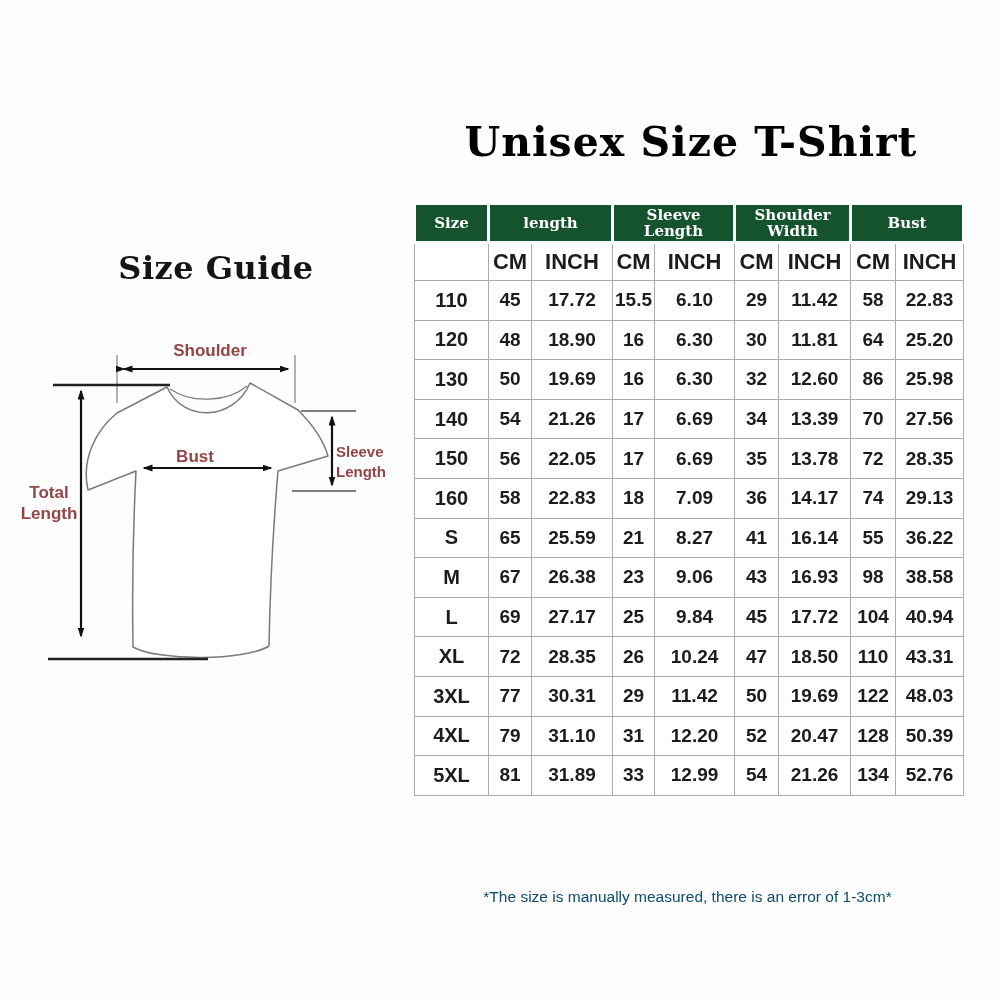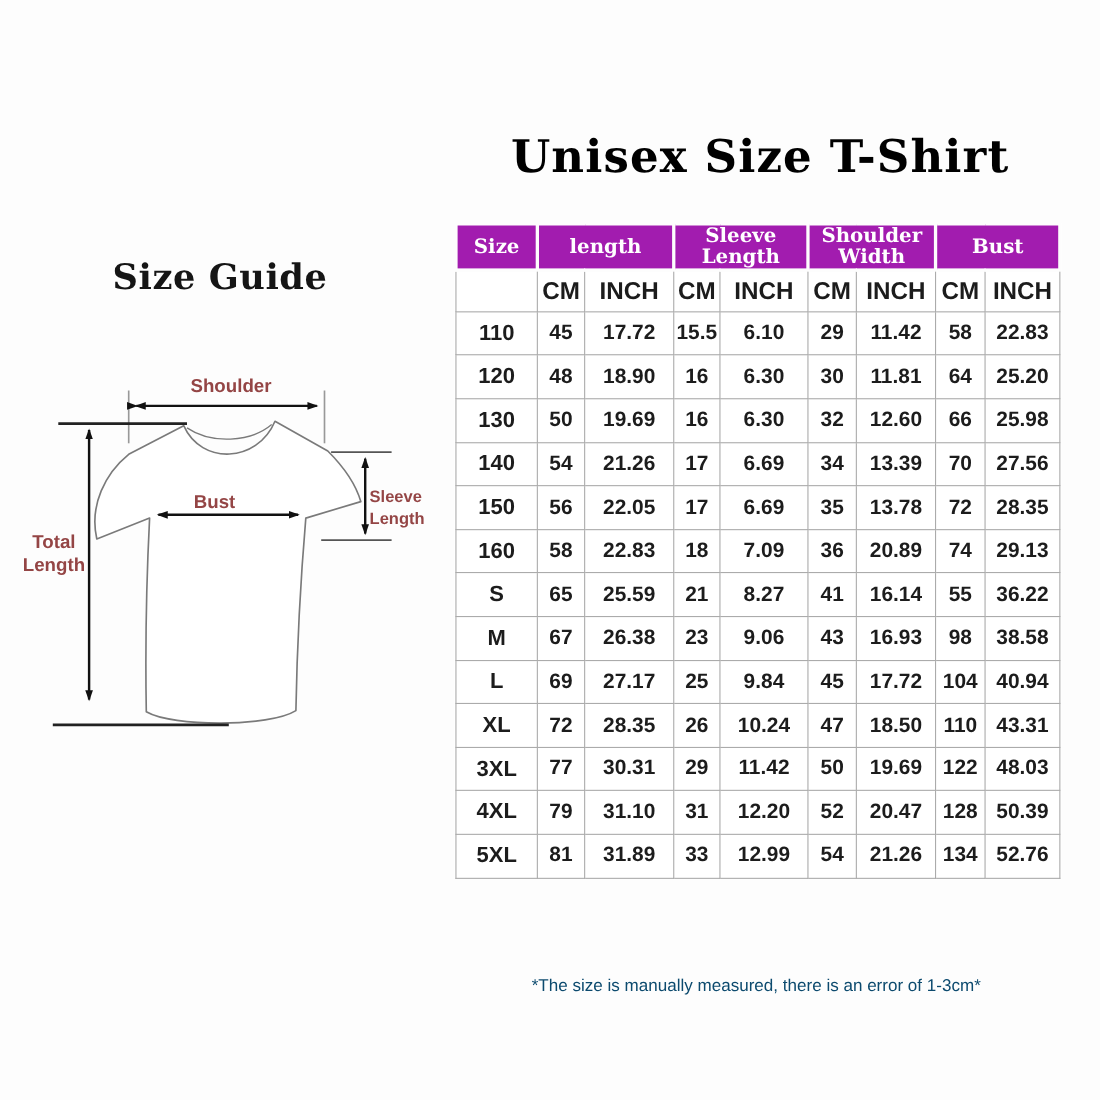--- a/index.html
+++ b/index.html
@@ -17,21 +17,21 @@
     position:absolute;left:413px;top:118px;width:556px;
     margin:0;text-align:center;
     font-family:"DejaVu Serif", serif;
     font-weight:bold;font-size:41px;letter-spacing:1px;
     color:#000000;
   }
 
   
   .guide-heading{
     position:absolute;left:80px;top:233px;width:240px;
-    margin:0;text-align:center;
+    margin:16px;text-align:center;
     font-family:"DejaVu Serif", serif;
     font-weight:bold;font-size:32px;letter-spacing:.5px;
     color:#151515;
   }
 
   
   .diagram{position:absolute;left:20px;top:330px;width:400px;height:350px;}
   .diagram svg{position:absolute;left:0;top:0;}
   .dlabel{
     position:absolute;font-weight:bold;color:#944545;
@@ -42,23 +42,23 @@
   .dlabel.bust{left:145px;top:116px;width:60px;text-align:center;}
   .dlabel.sleeve{left:316px;top:112px;width:80px;font-size:15px;line-height:1.3;}
 
   
   .size-table{
     position:absolute;left:413px;top:202px;width:549px;
     border-collapse:collapse;table-layout:fixed;
     background:#fff;
   }
   .size-table th.group{
-    background:#a21caf;color:#ffffff;
+    background:#14532d;color:#ffffff;
     font-family:"DejaVu Serif", serif;
-    font-weight:bold;font-size:18px;line-height:1.08;
+    font-weight:bold;font-size:15px;line-height:1.08;
     white-space:pre-line;
     border:3px solid #fdfdfd;
     height:36px;padding:0;text-align:center;vertical-align:middle;
   }
   .size-table td{
     border:1px solid #ababab;
     text-align:center;vertical-align:middle;
     color:#1c1c1c;font-weight:bold;
     padding:0;
   }
@@ -192,21 +192,21 @@
           <td class="c-val">25.20</td>
         </tr>
         <tr>
           <td class="c-size">130</td>
           <td class="c-val">50</td>
           <td class="c-val">19.69</td>
           <td class="c-val">16</td>
           <td class="c-val">6.30</td>
           <td class="c-val">32</td>
           <td class="c-val">12.60</td>
-          <td class="c-val">66</td>
+          <td class="c-val">86</td>
           <td class="c-val">25.98</td>
         </tr>
         <tr>
           <td class="c-size">140</td>
           <td class="c-val">54</td>
           <td class="c-val">21.26</td>
           <td class="c-val">17</td>
           <td class="c-val">6.69</td>
           <td class="c-val">34</td>
           <td class="c-val">13.39</td>
@@ -224,21 +224,21 @@
           <td class="c-val">72</td>
           <td class="c-val">28.35</td>
         </tr>
         <tr>
           <td class="c-size">160</td>
           <td class="c-val">58</td>
           <td class="c-val">22.83</td>
           <td class="c-val">18</td>
           <td class="c-val">7.09</td>
           <td class="c-val">36</td>
-          <td class="c-val">20.89</td>
+          <td class="c-val">14.17</td>
           <td class="c-val">74</td>
           <td class="c-val">29.13</td>
         </tr>
         <tr>
           <td class="c-size">S</td>
           <td class="c-val">65</td>
           <td class="c-val">25.59</td>
           <td class="c-val">21</td>
           <td class="c-val">8.27</td>
           <td class="c-val">41</td>

